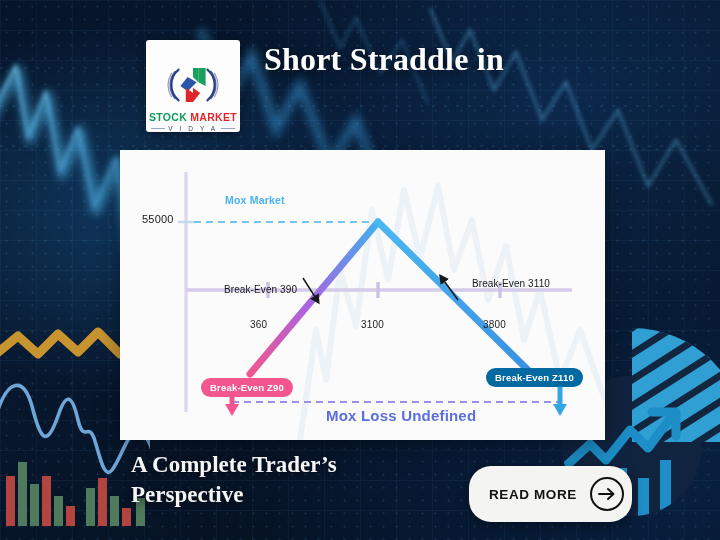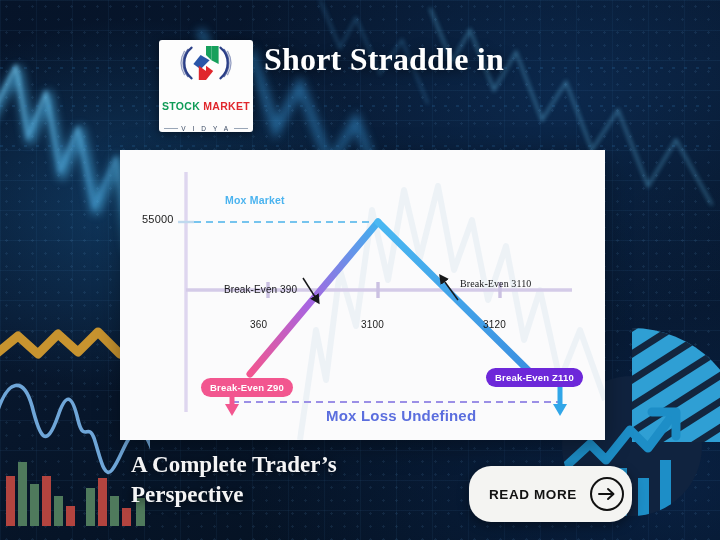--- a/index.html
+++ b/index.html
@@ -20,23 +20,23 @@
     background-image:radial-gradient(rgba(120,190,250,.18) 1px, rgba(0,0,0,0) 1.4px);
     background-size:13px 13px;opacity:.55;}
   .tex-grid{position:absolute;inset:0;
     background-image:
       linear-gradient(rgba(90,170,240,.07) 1px, rgba(0,0,0,0) 1px),
       linear-gradient(90deg, rgba(90,170,240,.06) 1px, rgba(0,0,0,0) 1px);
     background-size:36px 30px;}
   .glowline{position:absolute;filter:blur(.4px);}
 
   
-  .logo-card{position:absolute;left:159px;top:40px;width:94px;height:92px;
+  .logo-card{position:absolute;left:146px;top:40px;width:94px;height:92px;
     background:#fdfdfd;border-radius:3px;display:flex;flex-direction:column;
-    align-items:center;justify-content:space-between;box-shadow:0 2px 10px rgba(0,0,0,.45);}
+    align-items:center;justify-content:flex-end;box-shadow:0 2px 10px rgba(0,0,0,.45);}
   .logo-mark{width:54px;height:46px;}
   .logo-t1{font-size:10.5px;font-weight:bold;letter-spacing:.3px;margin-top:3px;
     font-family:"Liberation Sans",sans-serif;white-space:nowrap;}
   .logo-t1 .g{color:#0e9b56;} .logo-t1 .r{color:#e0262c;}
   .logo-t2{font-size:6.5px;letter-spacing:2.6px;color:#3a4a63;margin-top:2px;
     display:flex;align-items:center;gap:3px;white-space:nowrap;}
   .logo-rule{display:block;width:14px;height:1px;background:#9aa7b8;}
 
   
   .title{position:absolute;left:264px;top:40px;width:330px;
@@ -47,28 +47,28 @@
   
   .card{position:absolute;left:120px;top:150px;width:485px;height:290px;
     background:#fbfbfc;box-shadow:0 6px 24px rgba(0,0,0,.35);overflow:hidden;}
   .card .ghost{position:absolute;inset:0;opacity:.10;}
   .card svg.plot{position:absolute;inset:0;}
 
   .c-label{position:absolute;font-family:"Liberation Sans",sans-serif;white-space:nowrap;}
   .lbl-y{left:22px;top:63px;font-size:11px;color:#1b1b1b;letter-spacing:.2px;}
   .lbl-maxprofit{left:105px;top:44px;font-size:10.5px;color:#4ab3ef;font-weight:bold;letter-spacing:.2px;}
   .lbl-be-left{left:104px;top:128px;font-size:10px;color:#17181a;letter-spacing:.1px;margin-top:6px;}
-  .lbl-be-right{left:340px;top:128px;font-size:10px;color:#17181a;letter-spacing:.1px;font-family:Liberation Serif, serif;}
+  .lbl-be-right{left:352px;top:128px;font-size:10px;color:#17181a;letter-spacing:.1px;}
   .tick{position:absolute;top:169px;font-size:10px;color:#1b1b1b;letter-spacing:.2px;}
   .lbl-maxloss{left:206px;top:257px;font-size:15px;color:#5b6ede;font-weight:bold;letter-spacing:.2px;}
 
   .pill{position:absolute;border-radius:11px;color:#fff;font-size:9.5px;font-weight:bold;
     padding:4px 9px;letter-spacing:.2px;white-space:nowrap;}
   .pill-pink{left:81px;top:228px;background:#f2568f;}
-  .pill-blue{left:366px;top:218px;background:#6d28d9;}
+  .pill-blue{left:366px;top:218px;background:#0369a1;}
 
   
   .caption{position:absolute;left:131px;top:450px;width:310px;
     font-family:"Liberation Serif",serif;font-weight:bold;color:#f4f4f5;
     font-size:23px;line-height:1.32;text-shadow:0 2px 10px rgba(0,0,0,.7);}
 
   
   .readmore{position:absolute;left:469px;top:466px;height:56px;
     background:#f4f4f2;border-radius:22px;display:flex;align-items:center;
     gap:13px;padding:0 8px 0 20px;box-shadow:0 3px 12px rgba(0,0,0,.45);cursor:pointer;}
@@ -240,21 +240,21 @@
       <path d="M338,150 L322,128" stroke="#17181a" stroke-width="1.5" fill="none" marker-end="url(#arrHead)"></path>
     </svg>
 
     <div class="c-label lbl-y">55000</div>
     <div class="c-label lbl-maxprofit">Mox Market</div>
     <div class="c-label lbl-be-left">Break-Even 390</div>
     <div class="c-label lbl-be-right">Break-Even 3110</div>
 
     <div class="c-label tick" style="left:130px">360</div>
     <div class="c-label tick" style="left:241px">3100</div>
-    <div class="c-label tick" style="left:363px">3120</div>
+    <div class="c-label tick" style="left:363px">3800</div>
 
     <div class="pill pill-pink">Break-Even Z90</div>
     <div class="pill pill-blue">Break-Even Z110</div>
 
     <div class="c-label lbl-maxloss">Mox Loss Undefined</div>
   </div>
 
   <div class="caption">
     <div>A Complete Trader’s</div>
     <div>Perspective</div>

